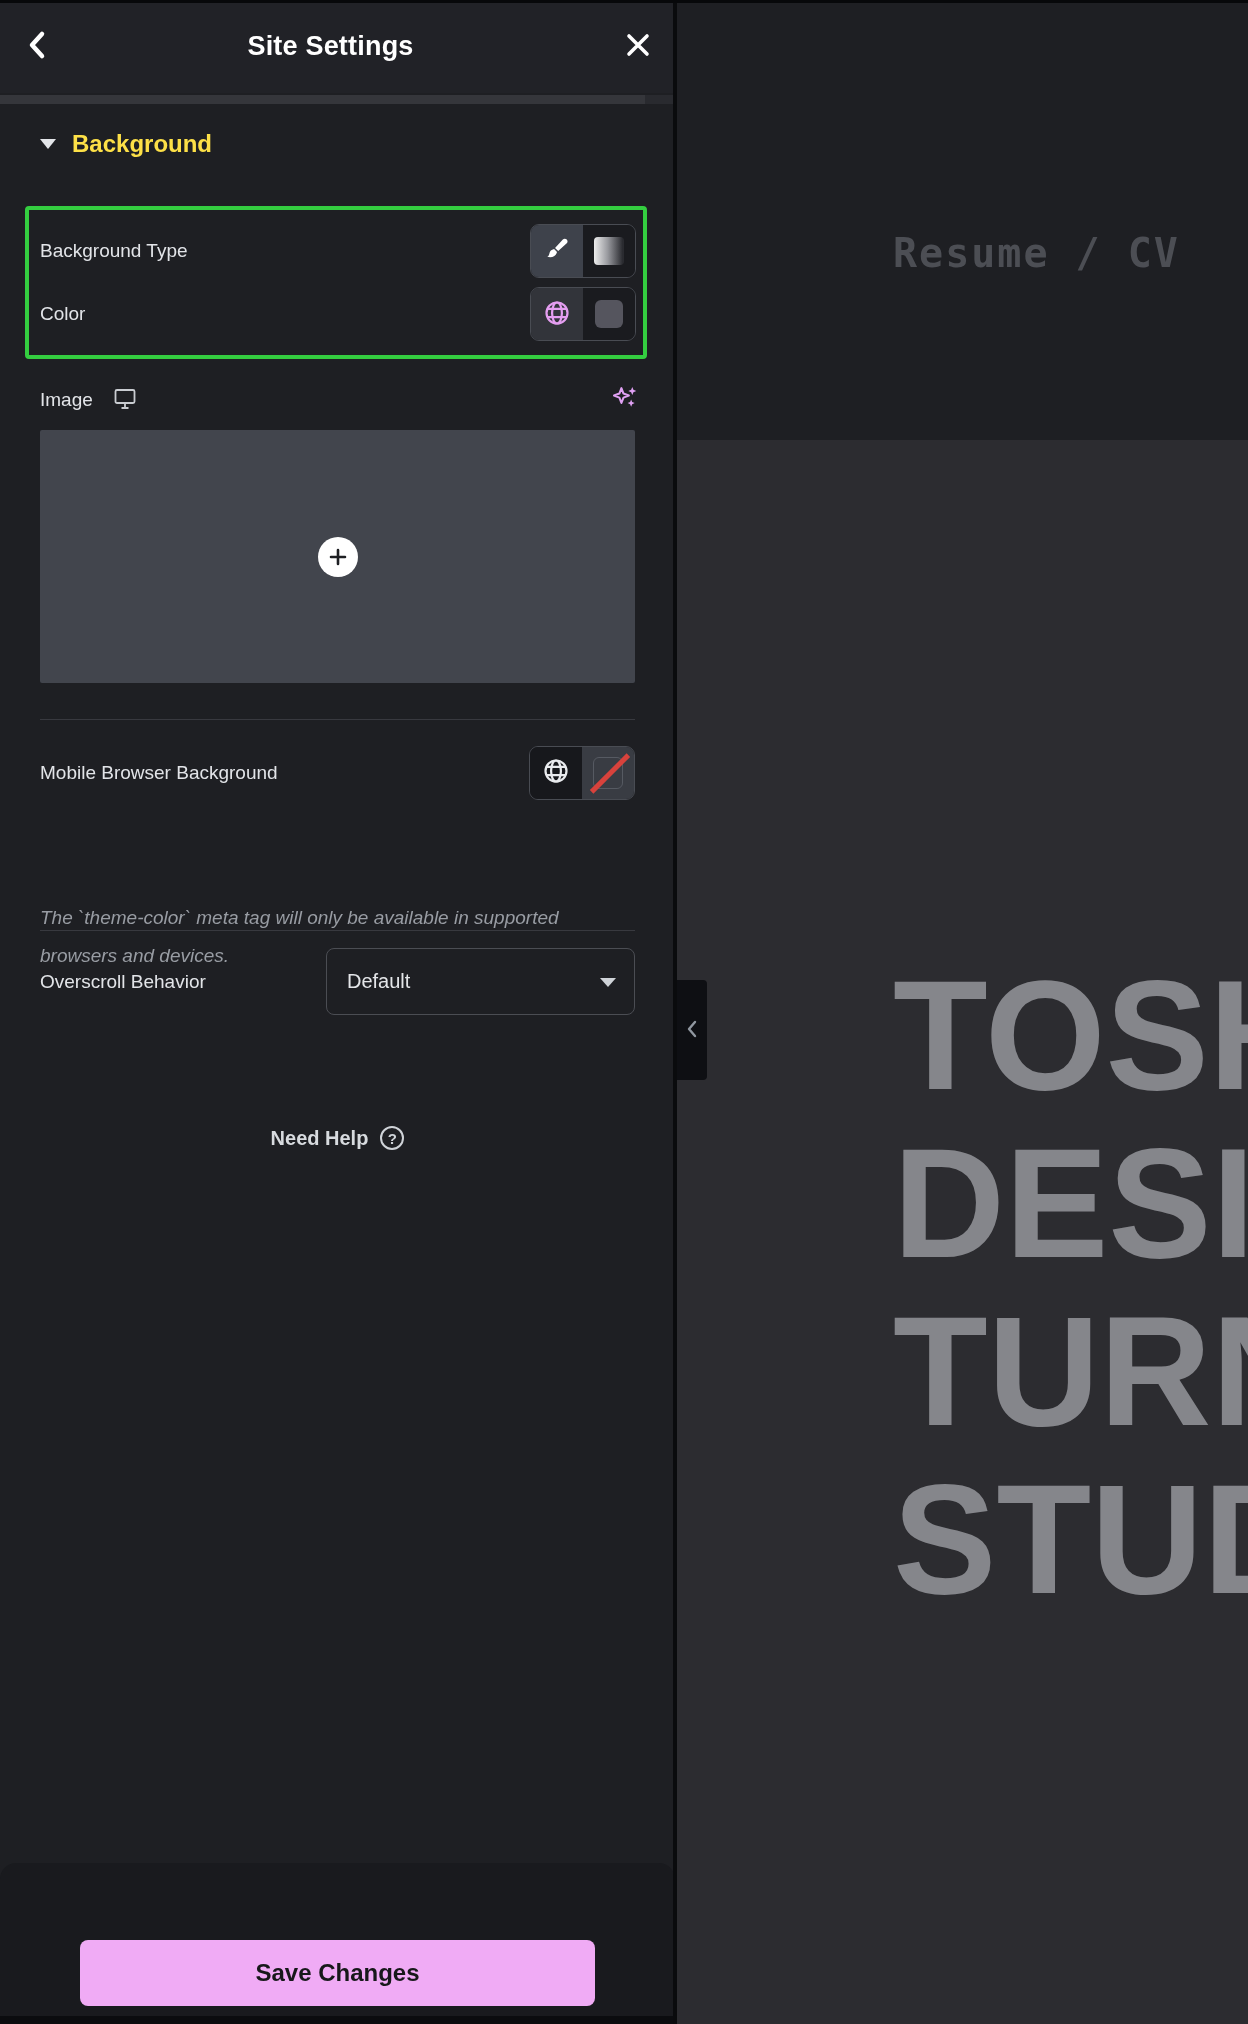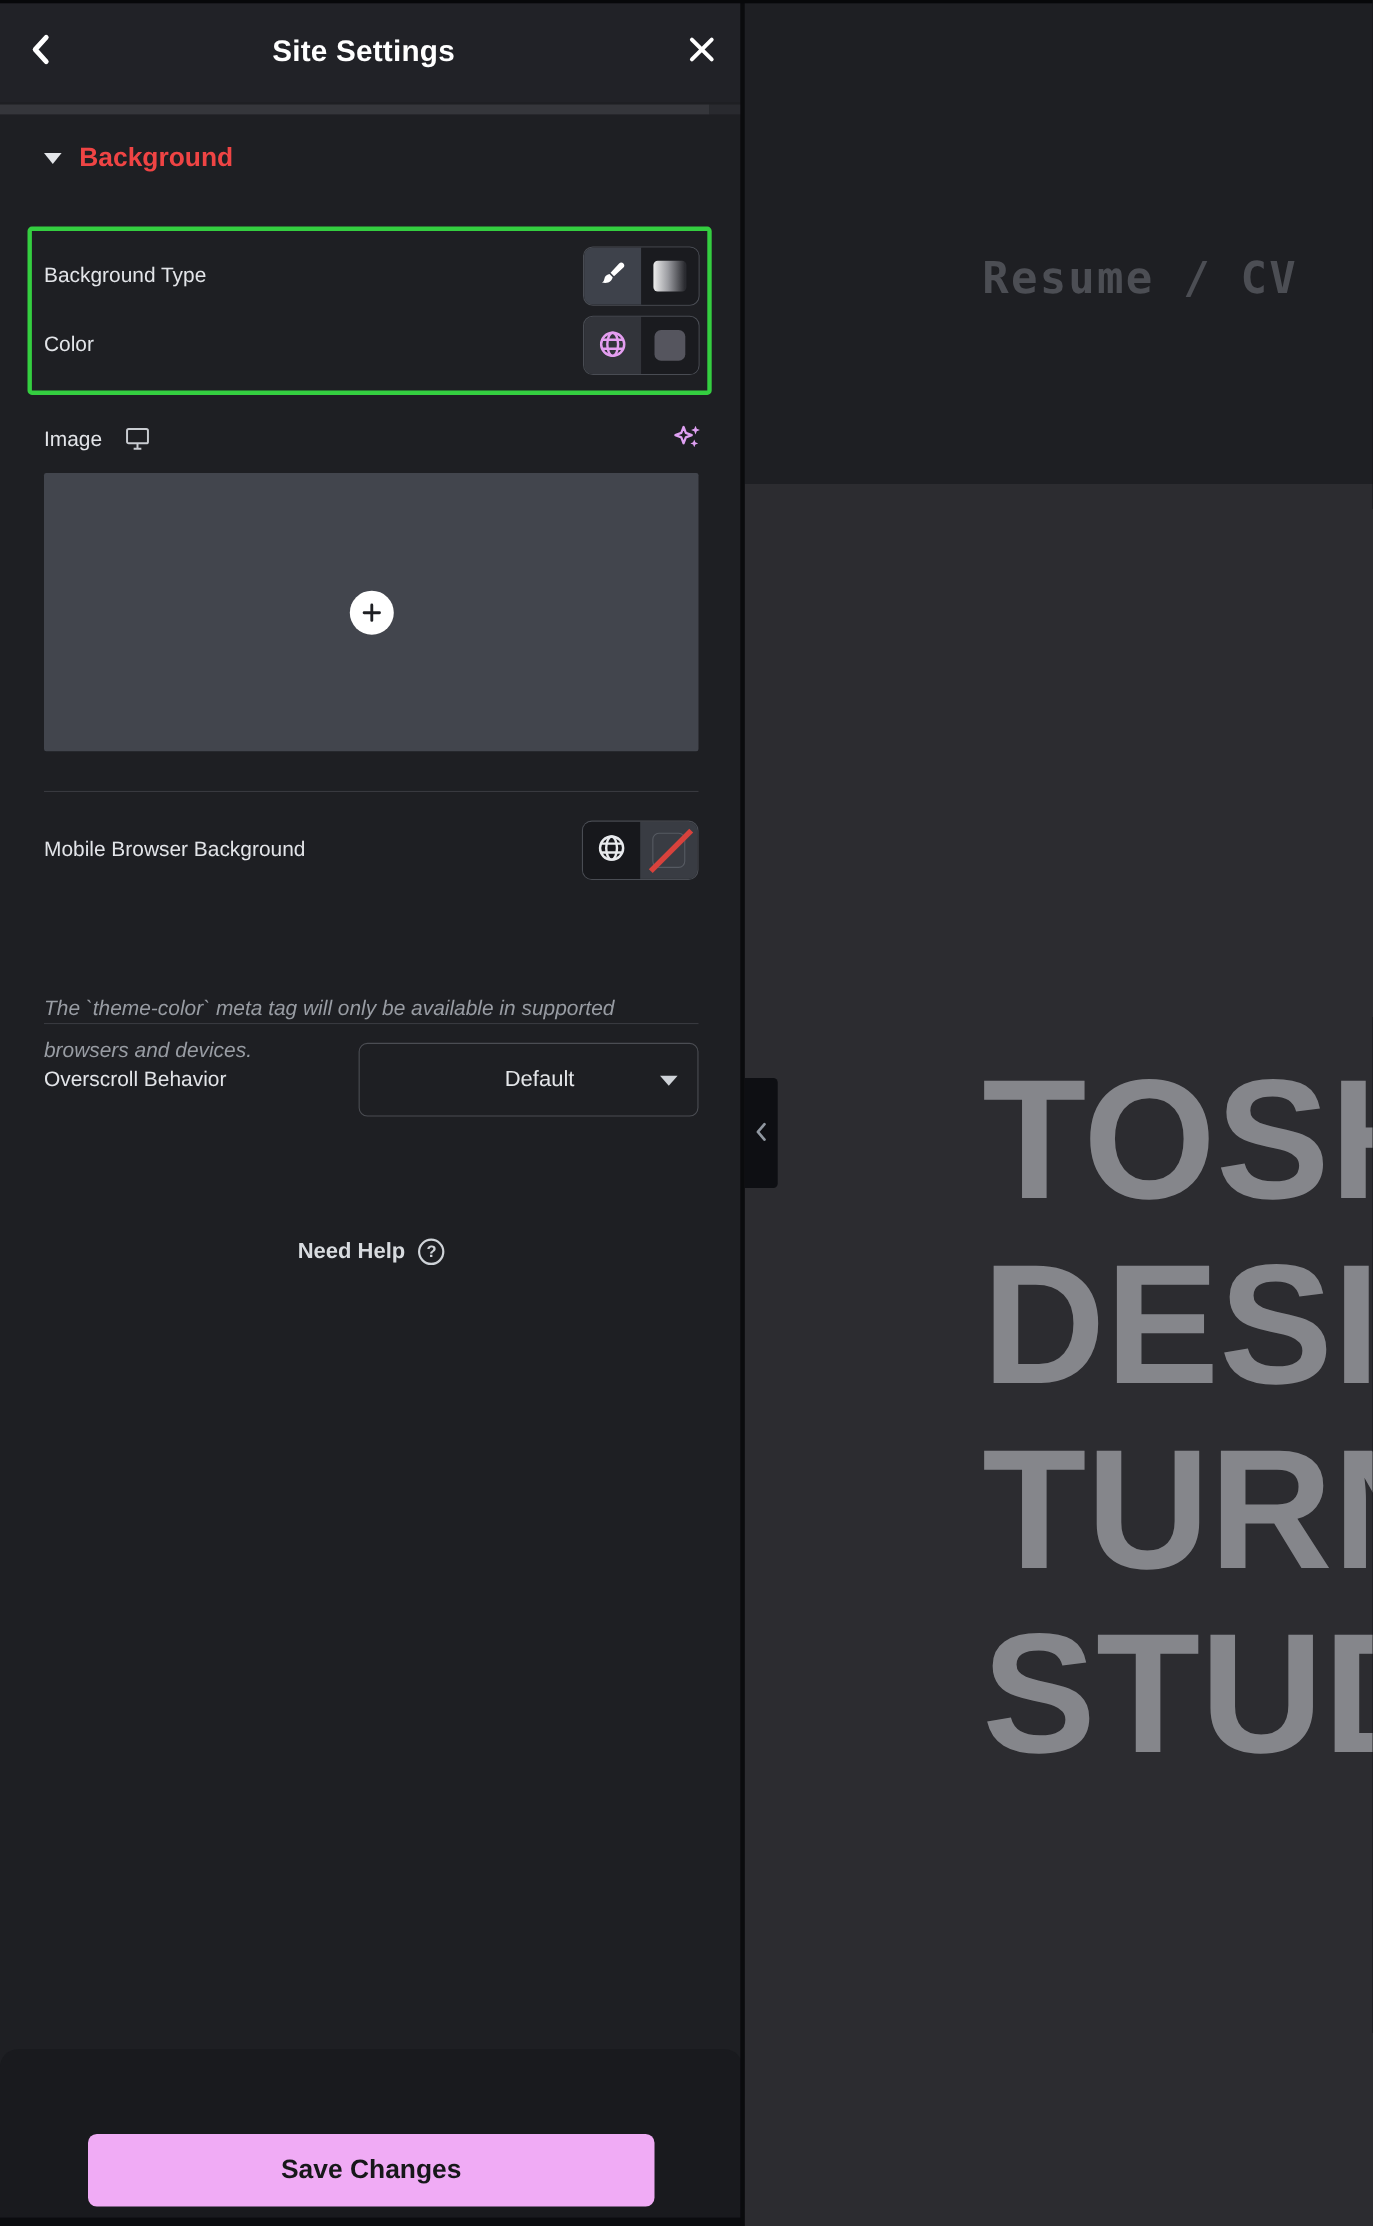--- a/index.html
+++ b/index.html
@@ -12,21 +12,21 @@
   .p-header{position:absolute;left:0;top:0;width:675px;height:93px;background:var(--header_bg,#212227);
     display:flex;align-items:center;justify-content:space-between;padding:0 24px;}
   .p-title{position:absolute;left:0;right:14px;text-align:center;color:#fff;font-size:27px;font-weight:700;letter-spacing:.2px;}
   .icon-btn{background:none;border:none;padding:0;cursor:pointer;display:flex;align-items:center;justify-content:center;z-index:2;}
   .strip{position:absolute;left:0;top:95px;height:9px;width:675px;display:flex;}
   .strip-l{width:645px;height:9px;background:#35363b;}
   .strip-r{width:30px;height:9px;background:#292a2f;}
 
   .section-head{position:absolute;left:40px;top:130px;display:flex;align-items:center;gap:16px;cursor:pointer;}
   .caret-down{width:0;height:0;border-left:8px solid transparent;border-right:8px solid transparent;border-top:10px solid #e3e5e9;}
-  .section-title{color:#ef4444;font-size:24px;font-weight:700;}
+  .section-title{color:#fde047;font-size:24px;font-weight:700;}
 
   .highlight{position:absolute;left:25px;top:206px;width:622px;height:153px;border:4px solid var(--green,#34ce40);
     border-radius:4px;display:flex;flex-direction:column;justify-content:space-evenly;padding:4px 7px 4px 11px;}
   .ctl-row{display:flex;align-items:center;justify-content:space-between;}
   .ctl-label{color:#e2e4e8;font-size:19px;}
   .toggle{width:106px;height:54px;border:1px solid #494c53;border-radius:9px;display:flex;overflow:hidden;background:#1e1f23;}
   .t-half{width:50%;height:100%;display:flex;align-items:center;justify-content:center;border:none;padding:0;cursor:pointer;background:transparent;}
   .t-sel-light{background:#3e424b;}
   .t-sel-mid{background:#32343a;}
   .t-dark{background:#1a1b1f;}
@@ -46,21 +46,21 @@
   .plus-circle{width:40px;height:40px;border-radius:50%;background:#fff;border:none;display:flex;align-items:center;justify-content:center;cursor:pointer;}
 
   .divider{position:absolute;left:40px;width:595px;height:1px;background:#38393f;}
   .d1{top:719px;} .d2{top:930px;}
 
   .mobile-row{position:absolute;left:40px;top:745px;width:595px;height:55px;display:flex;align-items:center;justify-content:space-between;}
   .note{position:absolute;left:40px;top:880px;width:552px;color:#989ca3;font-size:19px;line-height:38px;font-style:italic;}
 
   .overscroll-row{position:absolute;left:40px;top:948px;width:595px;height:67px;display:flex;align-items:center;justify-content:space-between;}
   .dropdown{position:relative;width:309px;height:67px;border:1px solid #4b4d53;border-radius:8px;background:transparent;
-    display:flex;align-items:center;padding-left:20px;cursor:pointer;justify-content:center;}
+    display:flex;align-items:center;padding-left:20px;cursor:pointer;}
   .dd-value{color:#e4e6e9;font-size:20px;}
   .dd-caret{position:absolute;right:18px;top:29px;width:0;height:0;border-left:8px solid transparent;border-right:8px solid transparent;border-top:9px solid #cfd3d8;}
 
   .need-help{position:absolute;left:0;top:1125px;width:675px;background:none;border:none;display:flex;align-items:center;justify-content:center;gap:12px;cursor:pointer;}
   .nh-label{color:#d8dbdf;font-size:20px;font-weight:700;}
   .q-circle{width:24px;height:24px;border:2px solid #cfd3d8;border-radius:50%;color:#cfd3d8;font-size:15px;font-weight:700;
     display:flex;align-items:center;justify-content:center;}
 
   .p-footer{position:absolute;left:0;top:1863px;width:675px;height:161px;background:var(--footer_bg,#191a1e);border-radius:16px 16px 0 0;}
   .save-btn{position:absolute;left:80px;top:77px;width:515px;height:66px;background:var(--pink,#f0abf5);border:none;border-radius:8px;

